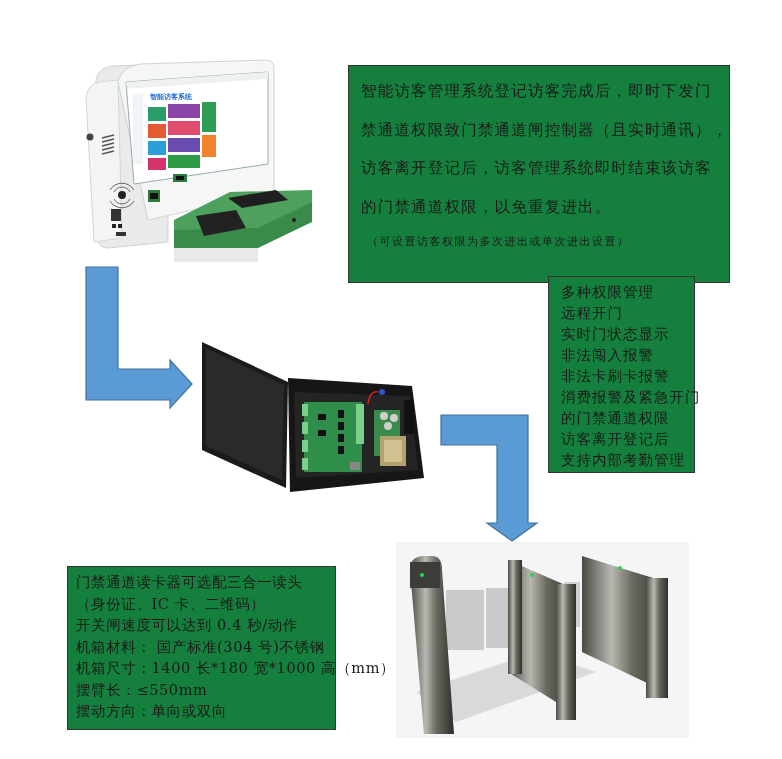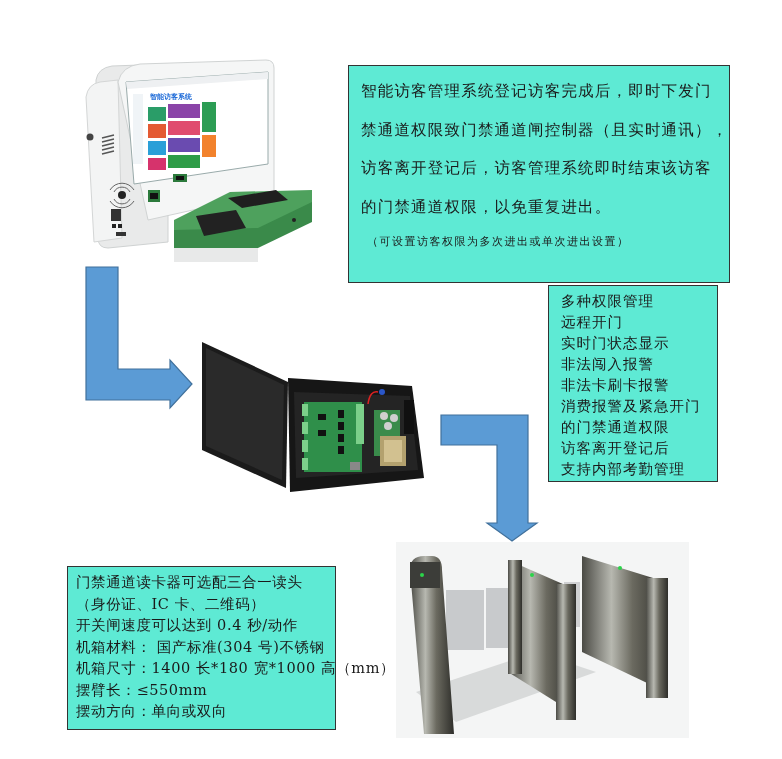--- a/index.html
+++ b/index.html
@@ -1,23 +1,23 @@
 <!DOCTYPE html>
 <html><head>
 <meta charset="utf-8">
 <style>
   html, body { margin: 0; padding: 0; background: #ffffff; }
   body { width: 782px; height: 759px; position: relative; overflow: hidden;
          font-family: "DejaVu Serif", "Liberation Serif", serif; color: #1a1a1a; }
   .abs { position: absolute; }
-  .textbox { position: absolute; border: 1.5px solid #333; background: #5eead4; box-sizing: border-box; }
+  .textbox { position: absolute; border: 1.5px solid #333; background: #15803d; box-sizing: border-box; }
   .tb1 { left: 348px; top: 65px; width: 382px; height: 218px; padding: 14px 10px 0 12px; }
   .tb1 .line { font-size: 15.5px; letter-spacing: 1.2px; height: 38.5px; line-height: 22px; white-space: nowrap; }
   .tb1 .note { font-size: 11px; letter-spacing: 1.5px; padding-left: 6px; white-space: nowrap; font-family: Liberation Mono, monospace; }
-  .tb2 { left: 548px; top: 285px; width: 170px; height: 197px; padding: 5px 8px 0 12px; }
+  .tb2 { left: 548px; top: 276px; width: 147px; height: 197px; padding: 5px 8px 0 12px; }
   .tb2 .item { font-size: 14.5px; letter-spacing: 1px; height: 21px; line-height: 21px; white-space: nowrap; }
   .tb3 { left: 67px; top: 566px; width: 269px; height: 164px; padding: 5px 6px 0 8px; }
   .tb3 .item { font-size: 14.5px; letter-spacing: 0.6px; height: 21.5px; line-height: 21.5px; white-space: nowrap; }
 
   
   .kiosk { left: 78px; top: 52px; width: 235px; height: 212px; }
   
   .controller { left: 198px; top: 330px; width: 232px; height: 162px; }
   
   .gates { left: 396px; top: 542px; width: 293px; height: 196px; background: #f4f5f5; }

